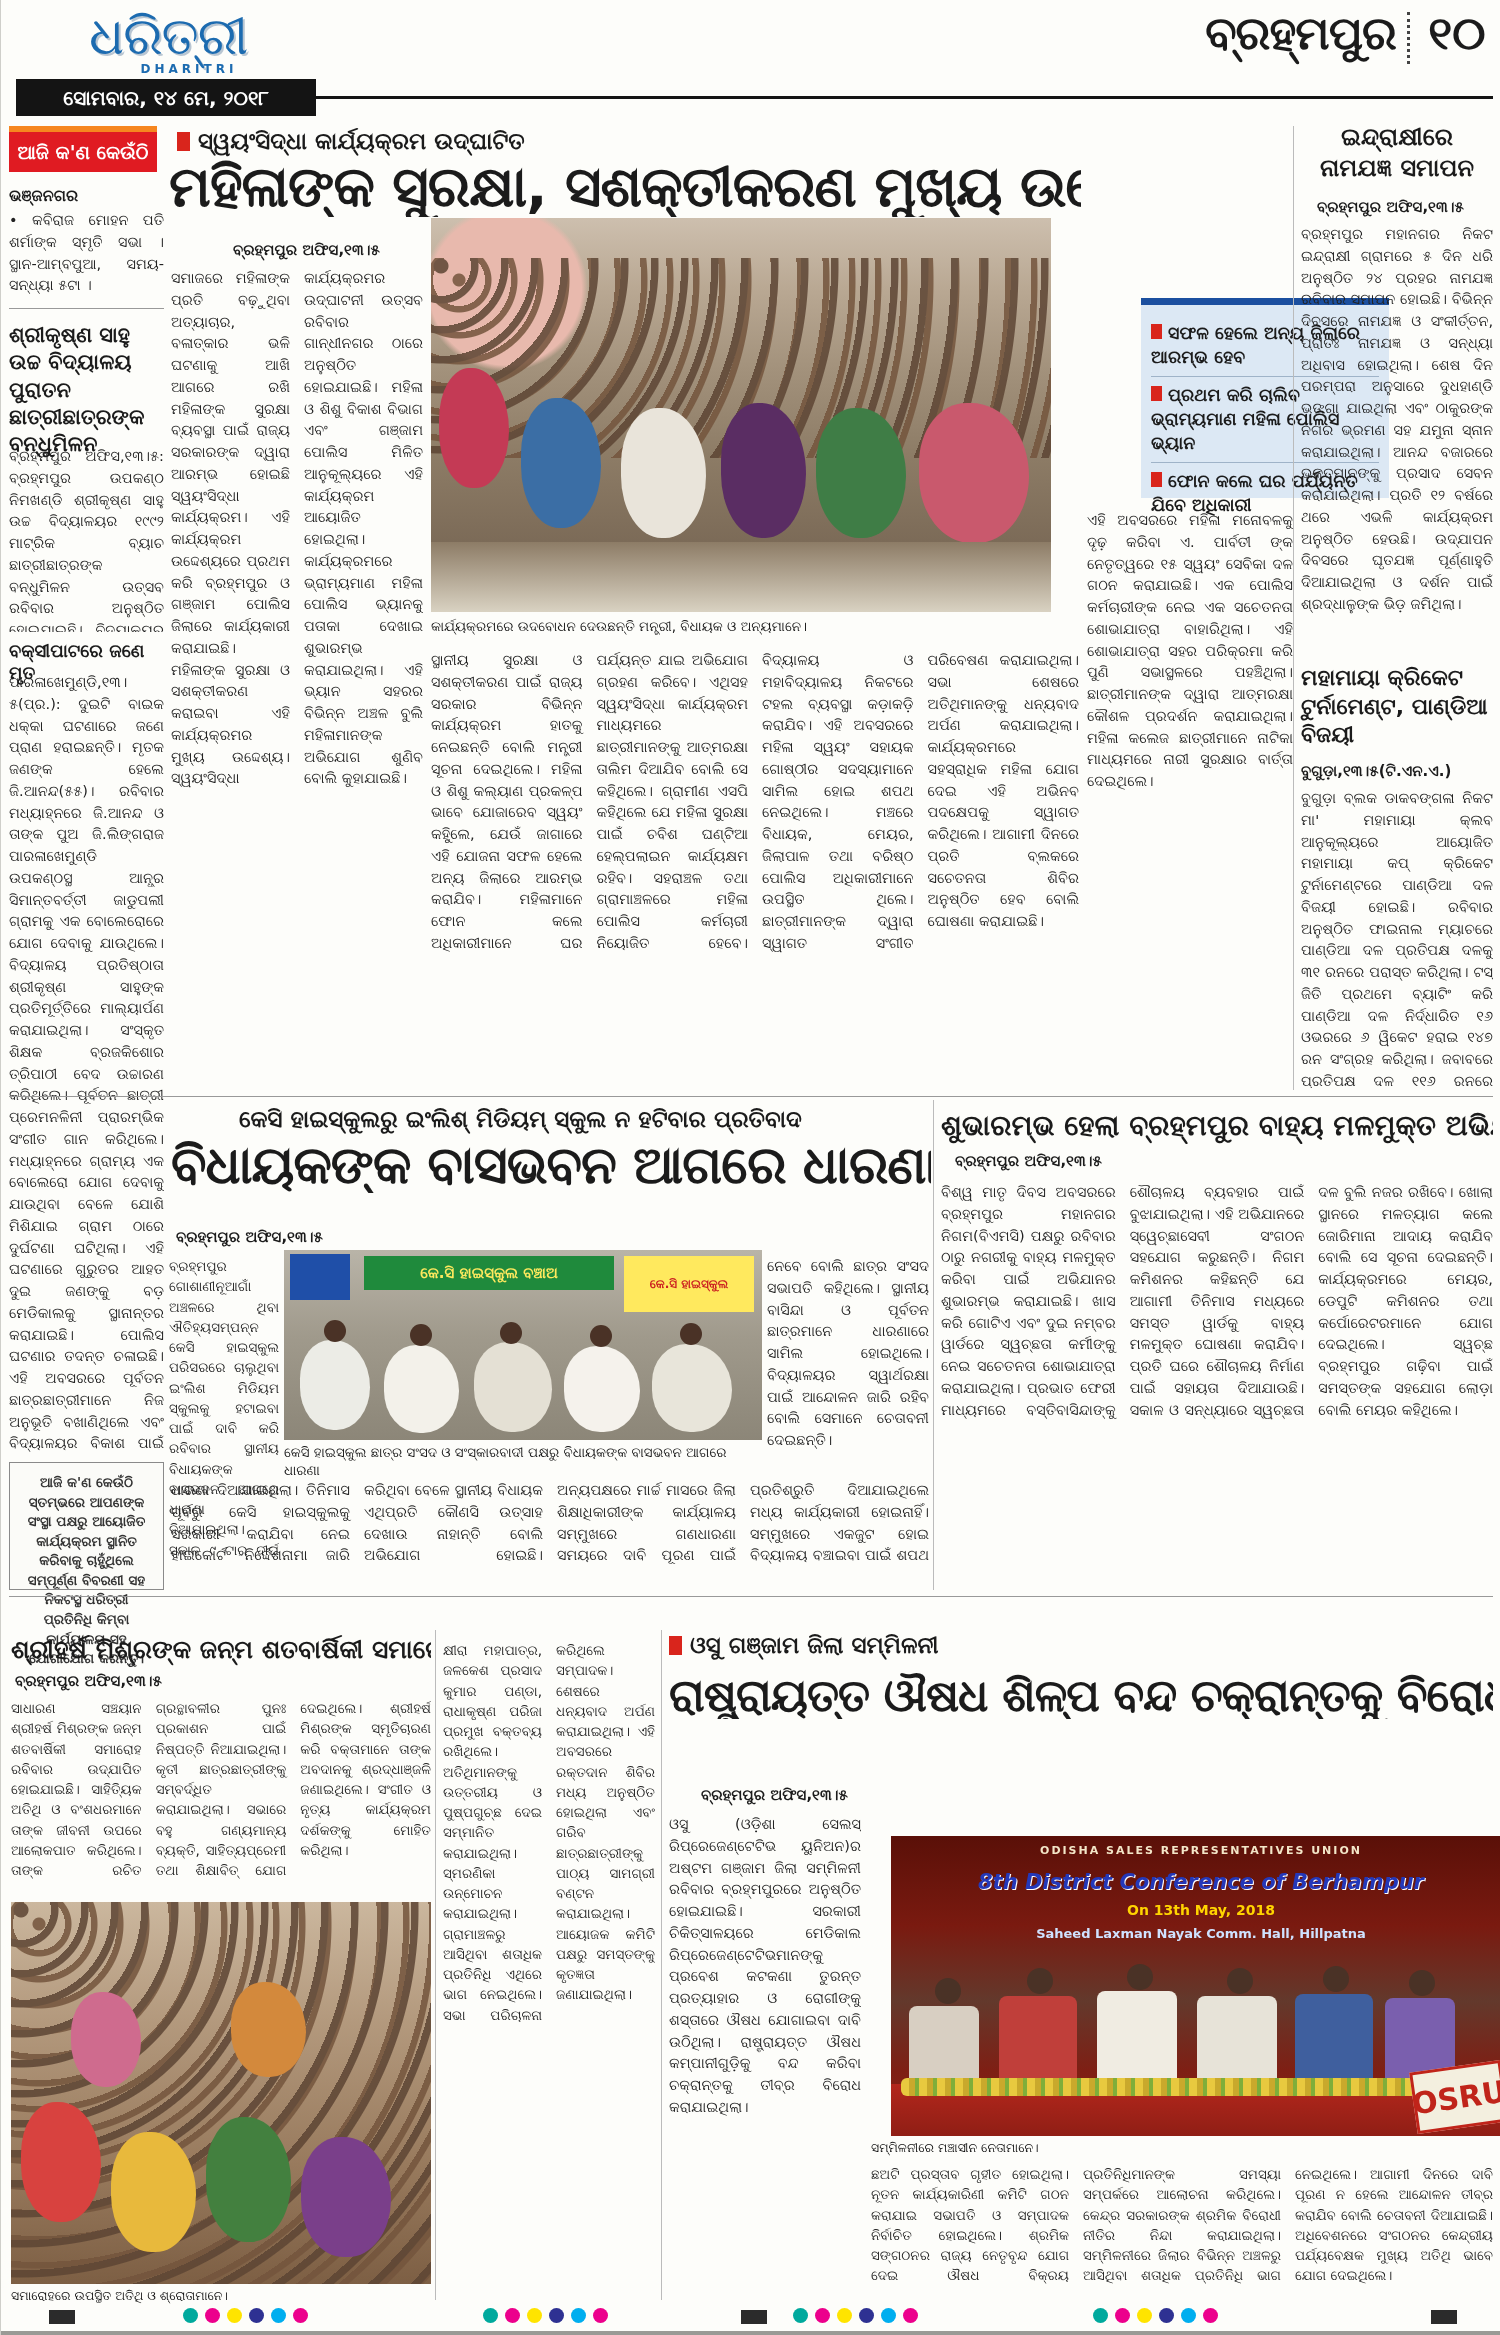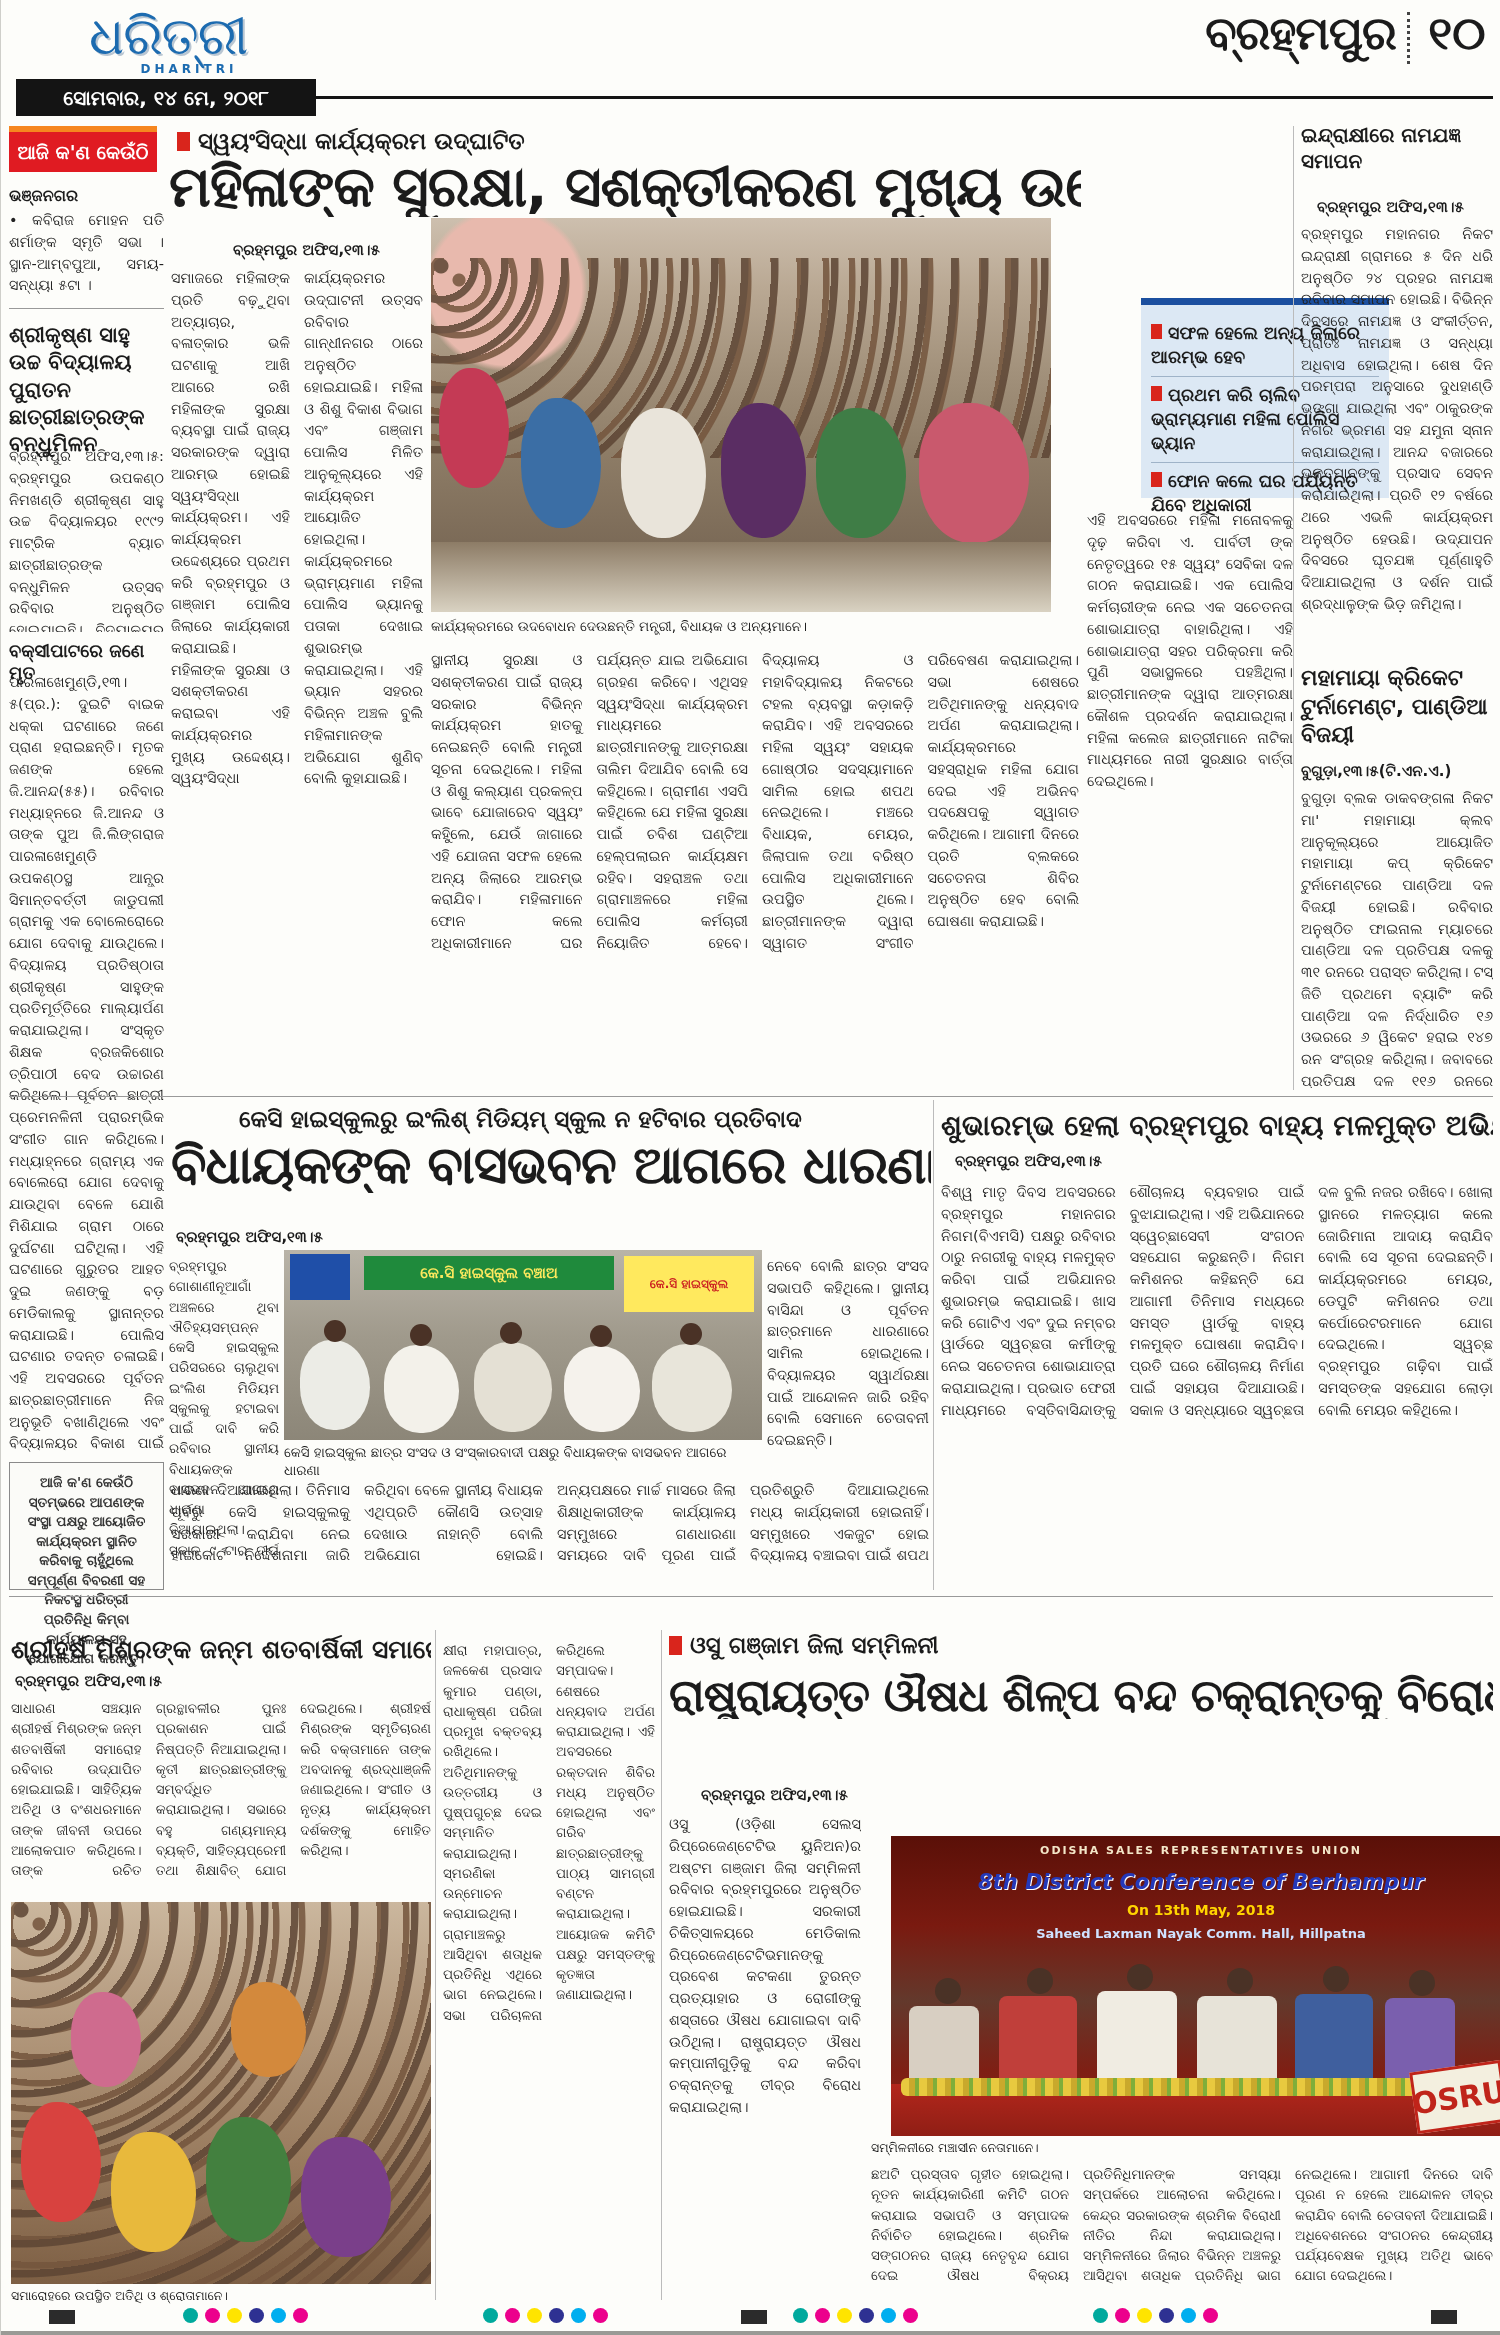--- a/index.html
+++ b/index.html
@@ -120,21 +120,21 @@
   <div class="abs body-txt cols4" style="left:430px;top:650px;width:648px;height:440px;">ସ୍ଥାନୀୟ ସୁରକ୍ଷା ଓ ସଶକ୍ତୀକରଣ ପାଇଁ ରାଜ୍ୟ ସରକାର ବିଭିନ୍ନ କାର୍ଯ୍ୟକ୍ରମ ହାତକୁ ନେଇଛନ୍ତି ବୋଲି ମନ୍ତ୍ରୀ ସୂଚନା ଦେଇଥିଲେ। ମହିଳା ଓ ଶିଶୁ କଲ୍ୟାଣ ପ୍ରକଳ୍ପ ଭାବେ ଯୋଜାରେବ ସ୍ୱୟଂ କହିୁଲେ, ଯେଉଁ ଜାଗାରେ ଏହି ଯୋଜନା ସଫଳ ହେଲେ ଅନ୍ୟ ଜିଲାରେ ଆରମ୍ଭ କରାଯିବ। ମହିଳାମାନେ ଫୋନ କଲେ ଅଧିକାରୀମାନେ ଘର ପର୍ଯ୍ୟନ୍ତ ଯାଇ ଅଭିଯୋଗ ଗ୍ରହଣ କରିବେ। ଏଥିସହ ସ୍ୱୟଂସିଦ୍ଧା କାର୍ଯ୍ୟକ୍ରମ ମାଧ୍ୟମରେ ଛାତ୍ରୀମାନଙ୍କୁ ଆତ୍ମରକ୍ଷା ତାଲିମ ଦିଆଯିବ ବୋଲି ସେ କହିଥିଲେ। ଗ୍ରାମୀଣ ଏସପି କହିଥିଲେ ଯେ ମହିଳା ସୁରକ୍ଷା ପାଇଁ ଚବିଶ ଘଣ୍ଟିଆ ହେଲ୍ପଲାଇନ କାର୍ଯ୍ୟକ୍ଷମ ରହିବ। ସହରାଞ୍ଚଳ ତଥା ଗ୍ରାମାଞ୍ଚଳରେ ମହିଳା ପୋଲିସ କର୍ମଚାରୀ ନିୟୋଜିତ ହେବେ। ବିଦ୍ୟାଳୟ ଓ ମହାବିଦ୍ୟାଳୟ ନିକଟରେ ଟହଲ ବ୍ୟବସ୍ଥା କଡ଼ାକଡ଼ି କରାଯିବ। ଏହି ଅବସରରେ ମହିଳା ସ୍ୱୟଂ ସହାୟକ ଗୋଷ୍ଠୀର ସଦସ୍ୟାମାନେ ସାମିଲ ହୋଇ ଶପଥ ନେଇଥିଲେ। ମଞ୍ଚରେ ବିଧାୟକ, ମେୟର, ଜିଲାପାଳ ତଥା ବରିଷ୍ଠ ପୋଲିସ ଅଧିକାରୀମାନେ ଉପସ୍ଥିତ ଥିଲେ। ଛାତ୍ରୀମାନଙ୍କ ଦ୍ୱାରା ସ୍ୱାଗତ ସଂଗୀତ ପରିବେଷଣ କରାଯାଇଥିଲା। ସଭା ଶେଷରେ ଅତିଥିମାନଙ୍କୁ ଧନ୍ୟବାଦ ଅର୍ପଣ କରାଯାଇଥିଲା। କାର୍ଯ୍ୟକ୍ରମରେ ସହସ୍ରାଧିକ ମହିଳା ଯୋଗ ଦେଇ ଏହି ଅଭିନବ ପଦକ୍ଷେପକୁ ସ୍ୱାଗତ କରିଥିଲେ। ଆଗାମୀ ଦିନରେ ପ୍ରତି ବ୍ଲକରେ ସଚେତନତା ଶିବିର ଅନୁଷ୍ଠିତ ହେବ ବୋଲି ଘୋଷଣା କରାଯାଇଛି।</div>
 
   <div class="abs hl-box" style="left:1140px;top:298px;width:248px;height:200px;">
     <div class="hl-item"><span class="hl-sq"></span><span>ସଫଳ ହେଲେ ଅନ୍ୟ ଜିଲାରେ ଆରମ୍ଭ ହେବ</span></div>
     <div class="hl-item"><span class="hl-sq"></span><span>ପ୍ରଥମ କରି ଚାଲିବ ଭ୍ରାମ୍ୟମାଣ ମହିଳା ପୋଲିସ ଭ୍ୟାନ</span></div>
     <div class="hl-item"><span class="hl-sq"></span><span>ଫୋନ କଲେ ଘର ପର୍ଯ୍ୟନ୍ତ ଯିବେ ଅଧିକାରୀ</span></div>
   </div>
   <div class="abs body-txt" style="left:1086px;top:510px;width:206px;height:580px;">ଏହି ଅବସରରେ ମହିଳା ମନୋବଳକୁ ଦୃଢ଼ କରିବା ଏ. ପାର୍ବତୀ ଙ୍କ ନେତୃତ୍ୱରେ ୧୫ ସ୍ୱୟଂ ସେବିକା ଦଳ ଗଠନ କରାଯାଇଛି। ଏକ ପୋଲିସ କର୍ମଚାରୀଙ୍କ ନେଇ ଏକ ସଚେତନତା ଶୋଭାଯାତ୍ରା ବାହାରିଥିଲା। ଏହି ଶୋଭାଯାତ୍ରା ସହର ପରିକ୍ରମା କରି ପୁଣି ସଭାସ୍ଥଳରେ ପହଞ୍ଚିଥିଲା। ଛାତ୍ରୀମାନଙ୍କ ଦ୍ୱାରା ଆତ୍ମରକ୍ଷା କୌଶଳ ପ୍ରଦର୍ଶନ କରାଯାଇଥିଲା। ମହିଳା କଲେଜ ଛାତ୍ରୀମାନେ ନାଟିକା ମାଧ୍ୟମରେ ନାରୀ ସୁରକ୍ଷାର ବାର୍ତ୍ତା ଦେଇଥିଲେ।</div>
 
   <div class="abs rule-v" style="left:1292px;top:126px;height:964px;"></div>
-  <div class="abs head-md" style="left:1300px;top:122px;width:192px;font-size:20px;">ଇନ୍ଦ୍ରାକ୍ଷୀରେ ନାମଯଜ୍ଞ ସମାପନ</div>
+  <div class="abs head-md" style="left:1300px;top:122px;width:192px;font-size:24px;text-align:center;">ଇନ୍ଦ୍ରାକ୍ଷୀରେ ନାମଯଜ୍ଞ ସମାପନ</div>
   <div class="abs byline" style="left:1316px;top:198px;width:176px;">ବ୍ରହ୍ମପୁର ଅଫିସ,୧୩।୫</div>
   <div class="abs body-txt" style="left:1300px;top:224px;width:192px;height:434px;">ବ୍ରହ୍ମପୁର ମହାନଗର ନିକଟ ଇନ୍ଦ୍ରାକ୍ଷୀ ଗ୍ରାମରେ ୫ ଦିନ ଧରି ଅନୁଷ୍ଠିତ ୨୪ ପ୍ରହର ନାମଯଜ୍ଞ ରବିବାର ସମାପନ ହୋଇଛି। ବିଭିନ୍ନ ଦିବସରେ ନାମଯଜ୍ଞ ଓ ସଂକୀର୍ତ୍ତନ, ପ୍ରାତଃ ନାମଯଜ୍ଞ ଓ ସନ୍ଧ୍ୟା ଅଧିବାସ ହୋଇଥିଲା। ଶେଷ ଦିନ ପରମ୍ପରା ଅନୁସାରେ ଦୁଧହାଣ୍ଡି ଭଙ୍ଗା ଯାଇଥିଲା ଏବଂ ଠାକୁରଙ୍କ ନଗର ଭ୍ରମଣ ସହ ଯମୁନା ସ୍ନାନ କରାଯାଇଥିଲା। ଆନନ୍ଦ ବଜାରରେ ଭକ୍ତମାନଙ୍କୁ ପ୍ରସାଦ ସେବନ କରାଯାଇଥିଲା। ପ୍ରତି ୧୨ ବର୍ଷରେ ଥରେ ଏଭଳି କାର୍ଯ୍ୟକ୍ରମ ଅନୁଷ୍ଠିତ ହେଉଛି। ଉଦ୍‌ଯାପନ ଦିବସରେ ଘୃତଯଜ୍ଞ ପୂର୍ଣ୍ଣାହୁତି ଦିଆଯାଇଥିଲା ଓ ଦର୍ଶନ ପାଇଁ ଶ୍ରଦ୍ଧାଳୁଙ୍କ ଭିଡ଼ ଜମିଥିଲା।</div>
   <div class="abs head-md" style="left:1300px;top:664px;width:192px;font-size:22px;">ମହାମାୟା କ୍ରିକେଟ ଟୁର୍ନାମେଣ୍ଟ, ପାଣ୍ଡିଆ ବିଜୟୀ</div>
   <div class="abs byline" style="left:1300px;top:762px;width:192px;">ବୁଗୁଡ଼ା,୧୩।୫(ଟି.ଏନ.ଏ.)</div>
   <div class="abs body-txt" style="left:1300px;top:788px;width:192px;height:300px;">ବୁଗୁଡ଼ା ବ୍ଲକ ଡାକବଙ୍ଗଳା ନିକଟ ମା' ମହାମାୟା କ୍ଲବ ଆନୁକୂଲ୍ୟରେ ଆୟୋଜିତ ମହାମାୟା କପ୍ କ୍ରିକେଟ ଟୁର୍ନାମେଣ୍ଟରେ ପାଣ୍ଡିଆ ଦଳ ବିଜୟୀ ହୋଇଛି। ରବିବାର ଅନୁଷ୍ଠିତ ଫାଇନାଲ ମ୍ୟାଚରେ ପାଣ୍ଡିଆ ଦଳ ପ୍ରତିପକ୍ଷ ଦଳକୁ ୩୧ ରନରେ ପରାସ୍ତ କରିଥିଲା। ଟସ୍ ଜିତି ପ୍ରଥମେ ବ୍ୟାଟିଂ କରି ପାଣ୍ଡିଆ ଦଳ ନିର୍ଦ୍ଧାରିତ ୧୬ ଓଭରରେ ୬ ୱିକେଟ ହରାଇ ୧୪୭ ରନ ସଂଗ୍ରହ କରିଥିଲା। ଜବାବରେ ପ୍ରତିପକ୍ଷ ଦଳ ୧୧୬ ରନରେ ଅଲଆଉଟ ହୋଇଯାଇଥିଲା। ଶ୍ରେଷ୍ଠ ଖେଳାଳି ଭାବେ ବିଜେତା ଦଳର ଅଧିନାୟକଙ୍କୁ ଟ୍ରଫି ପ୍ରଦାନ କରାଯାଇଥିଲା। ଏଥିରେ ୧୬ଟି ଦଳ ଅଂଶଗ୍ରହଣ କରିଥିଲେ।</div>
 
   <div class="abs rule-h" style="left:8px;top:1096px;width:1484px;"></div>
 
   <div class="abs kicker" style="left:238px;top:1106px;width:700px;">କେସି ହାଇସ୍କୁଲରୁ ଇଂଲିଶ୍ ମିଡିୟମ୍ ସ୍କୁଲ ନ ହଟିବାର ପ୍ରତିବାଦ</div>
   <div class="abs head-xl nowrap" style="left:170px;top:1138px;width:760px;font-size:52px;">ବିଧାୟକଙ୍କ ବାସଭବନ ଆଗରେ ଧାରଣା</div>

